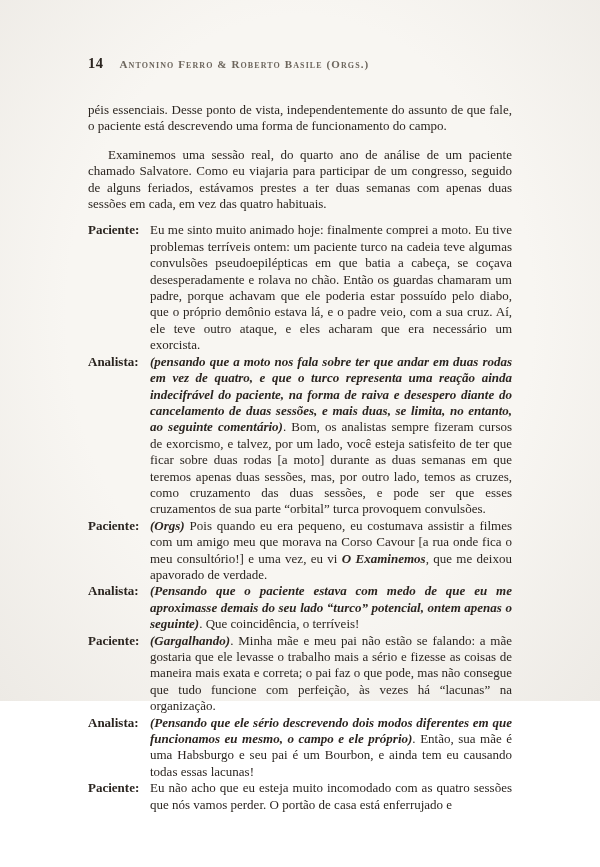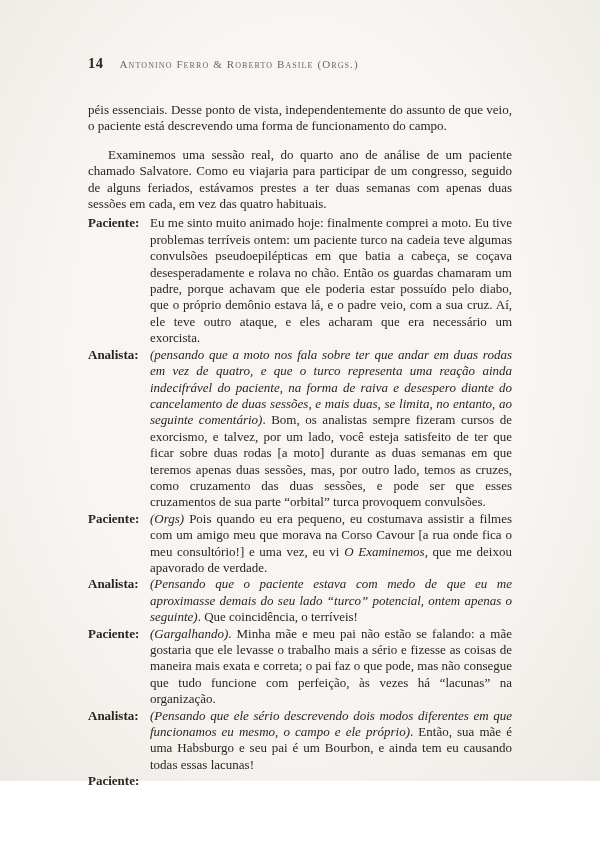--- a/index.html
+++ b/index.html
@@ -3,21 +3,21 @@
 <meta charset="utf-8">
 <style>
   html, body { margin: 0; padding: 0; }
   body {
     width: 600px; height: 867px;
     font-family: "Liberation Serif", "DejaVu Serif", serif;
     overflow: hidden;
   }
   .page {
     position: relative;
-    width: 600px; height: 781px;
+    width: 600px; height: 701px;
     background: radial-gradient(ellipse at 50% 45%, #f8f6f2 55%, #edeae5 100%);
     color: #2b2520;
   }
   .content {
     position: absolute;
     left: 88px; top: 55px;
     width: 424px;
   }
   .running-head {
     display: flex;
@@ -28,53 +28,54 @@
   .page-num {
     font-weight: 700;
     font-size: 14.5px;
     letter-spacing: 0.5px;
   }
   .authors {
     font-variant: small-caps;
     font-size: 11px;
     letter-spacing: 1.1px;
     color: #6d665d;
+    font-weight: bold;
   }
   .body-text {
     font-size: 13px;
     line-height: 16.4px;
     text-align: justify;
   }
   .intro p { margin: 0; }
   .intro p.indented { text-indent: 20px; margin-top: 12px; }
-  .dialogue { margin-top: 3px; }
+  .dialogue { margin-top: 10px; }
   .entry { padding-left: 62px; }
   .entry .label {
     float: left;
     margin-left: -62px;
     width: 62px;
     font-weight: 700;
   }
-  .run.it { font-style: italic; }
+  .run.it { font-style: italic; font-weight: bold; }
 </style>
 </head>
 <body>
 
 <div class="page">
   <div class="content">
 
     <div class="running-head">
       <span class="page-num">14</span>
       <span class="authors">Antonino Ferro &amp; Roberto Basile (Orgs.)</span>
     </div>
 
     <div class="body-text">
 
       <div class="intro">
-        <p>péis essenciais. Desse ponto de vista, independentemente do assunto de que veio, o paciente está descrevendo uma forma de funcionamento do campo.</p>
+        <p>péis essenciais. Desse ponto de vista, independentemente do assunto de que fale, o paciente está descrevendo uma forma de funcionamento do campo.</p>
         <p class="indented">Examinemos uma sessão real, do quarto ano de análise de um paciente chamado Salvatore. Como eu viajaria para participar de um congresso, seguido de alguns feriados, estávamos prestes a ter duas semanas com apenas duas sessões em cada, em vez das quatro habituais.</p>
       </div>
 
       <div class="dialogue">
 
         <div class="entry">
           <span class="label">Paciente:</span><span class="run">Eu me sinto muito animado hoje: finalmente comprei a moto. Eu tive problemas terríveis ontem: um paciente turco na cadeia teve algumas convulsões pseudoepilépticas em que batia a cabeça, se coçava desesperadamente e rolava no chão. Então os guardas chamaram um padre, porque achavam que ele poderia estar possuído pelo diabo, que o próprio demônio estava lá, e o padre veio, com a sua cruz. Aí, ele teve outro ataque, e eles acharam que era necessário um exorcista.</span>
         </div>
 
         <div class="entry">
@@ -91,19 +92,19 @@
 
         <div class="entry">
           <span class="label">Paciente:</span><span class="run it">(Gargalhando)</span><span class="run">. Minha mãe e meu pai não estão se falando: a mãe gostaria que ele levasse o trabalho mais a sério e fizesse as coisas de maneira mais exata e correta; o pai faz o que pode, mas não consegue que tudo funcione com perfeição, às vezes há “lacunas” na organização.</span>
         </div>
 
         <div class="entry">
           <span class="label">Analista:</span><span class="run it">(Pensando que ele sério descrevendo dois modos diferentes em que funcionamos eu mesmo, o campo e ele próprio)</span><span class="run">. Então, sua mãe é uma Habsburgo e seu pai é um Bourbon, e ainda tem eu causando todas essas lacunas!</span>
         </div>
 
         <div class="entry">
-          <span class="label">Paciente:</span>
+          <span class="label">Paciente:</span><span class="run">Eu não acho que eu esteja muito incomodado com as quatro sessões que nós vamos perder. O portão de casa está enferrujado e</span>
         </div>
 
       </div>
     </div>
   </div>
 </div>
 
 </body></html>

